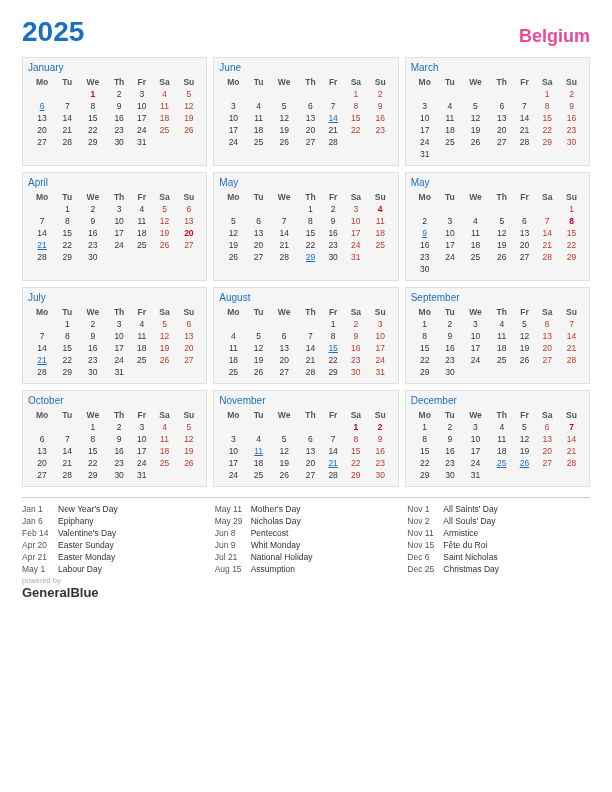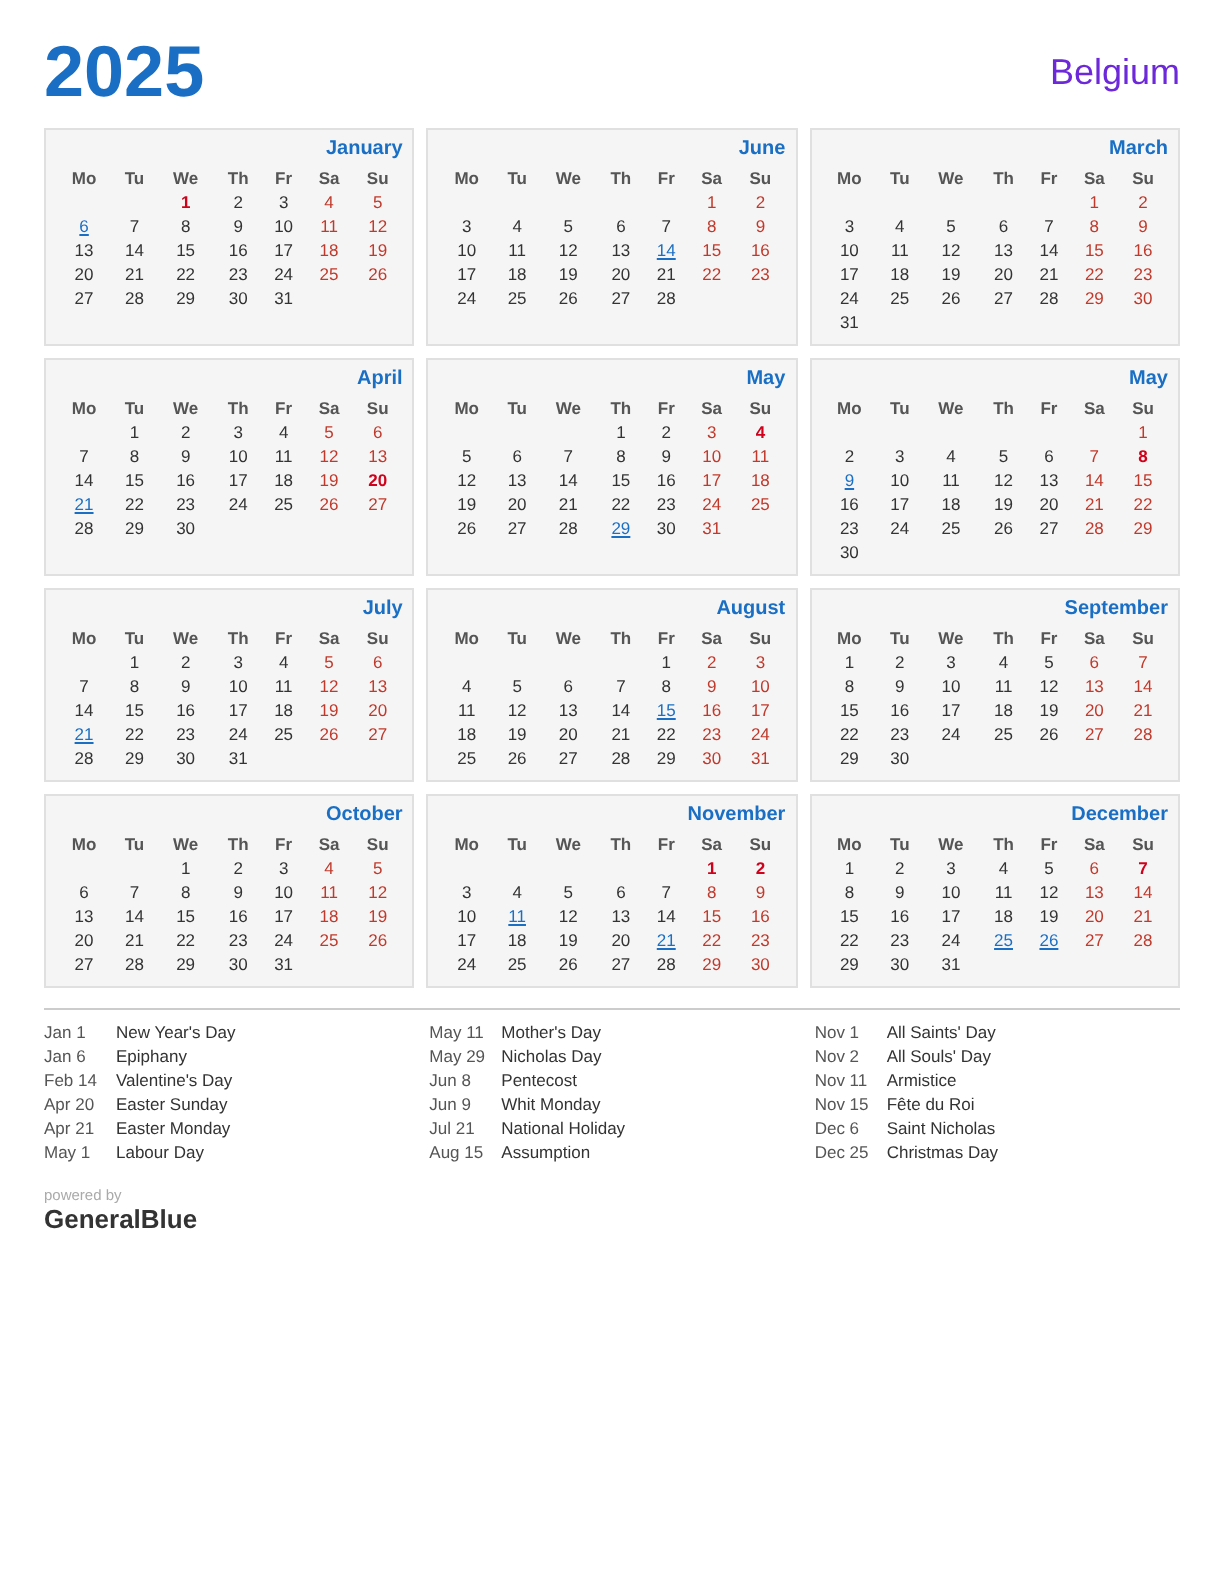--- a/index.html
+++ b/index.html
@@ -17,46 +17,46 @@
       padding: 18px 22px 14px 22px;
       background: #fff;
     }
     .header {
       display: flex;
       justify-content: space-between;
       align-items: flex-start;
       margin-bottom: 10px;
     }
     .year-title {
-      font-size: 36px;
+      font-size: 28px;
       font-weight: bold;
       color: #1a6fc4;
       line-height: 1;
     }
     .country-title {
       font-size: 18px;
-      color: #6d28d9;
-      font-weight: normal;
+      color: #ec4899;
+      font-weight: bold;
       padding-top: 8px;
     }
     .calendars-grid {
       display: grid;
       grid-template-columns: repeat(3, 1fr);
       gap: 6px;
     }
     .month-block {
       background: #f5f5f5;
       border: 1px solid #e0e0e0;
       padding: 4px 5px 5px 5px;
     }
     .month-name {
-      text-align: right;
+      text-align: left;
       color: #1a6fc4;
       font-size: 10px;
-      font-weight: bold;
+      font-weight: normal;
       margin-bottom: 3px;
     }
     .cal-table {
       width: 100%;
       border-collapse: collapse;
     }
     .cal-table th {
       font-size: 8.5px;
       text-align: center;
       color: #555;
@@ -102,21 +102,20 @@
       font-size: 8.5px;
       color: #555;
       min-width: 32px;
       white-space: nowrap;
     }
     .holiday-name {
       font-size: 8.5px;
       color: #333;
     }
     .footer {
-      margin-top: 10px;
       display: flex;
       align-items: flex-start;
       gap: 4px;
     }
     .powered-by {
       font-size: 7.5px;
       color: #aaa;
     }
     .brand {
       font-size: 13px;

